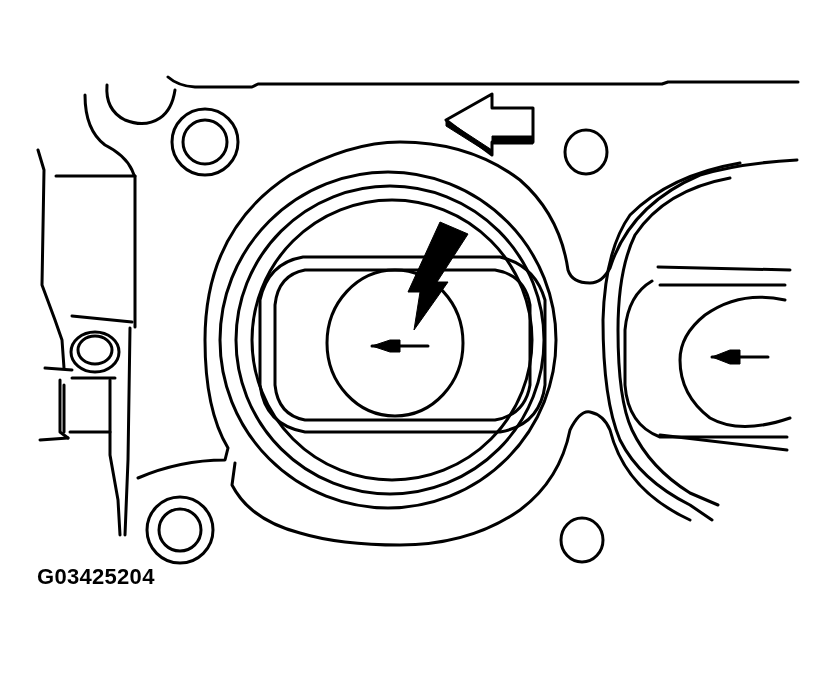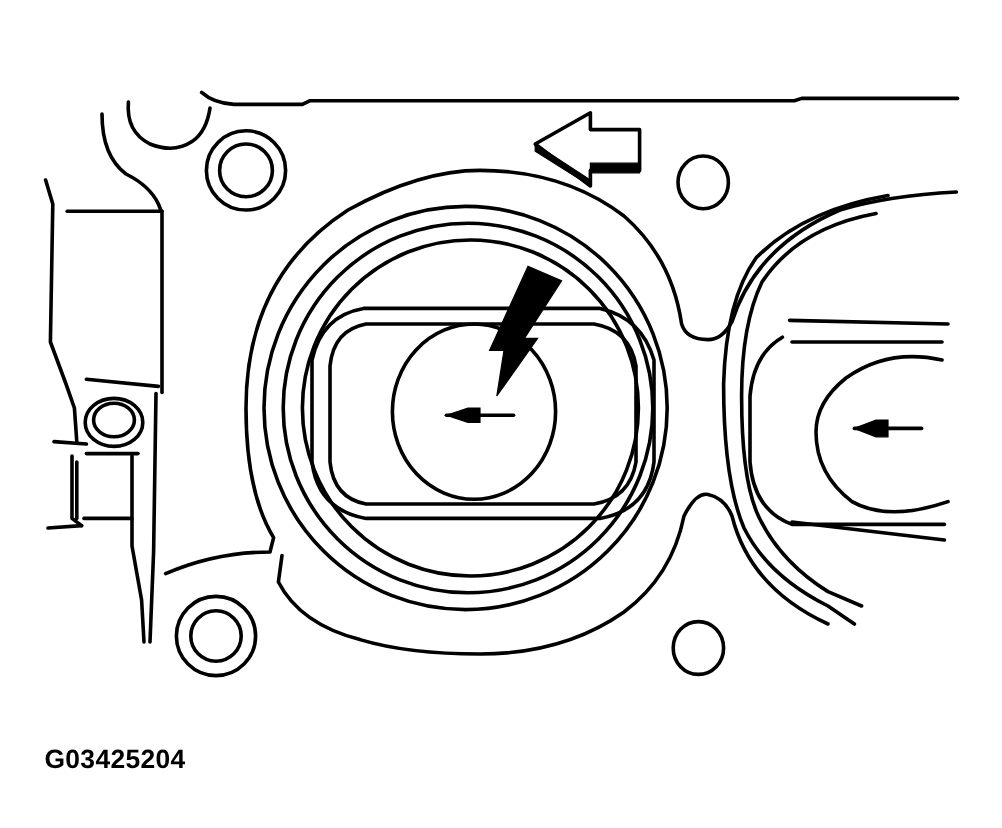--- a/index.html
+++ b/index.html
@@ -1,21 +1,21 @@
 <!DOCTYPE html>
 <html><head>
   <meta charset="utf-8">
   <style>
     html, body { margin: 0; padding: 0; background: #ffffff; }
     body { width: 835px; height: 690px; position: relative; overflow: hidden; }
     #diagram { position: absolute; left: 0; top: 0; width: 835px; height: 690px; }
     #diagram .ln { fill: none; stroke: #000; stroke-width: 3; stroke-linecap: round; stroke-linejoin: round; }
     #diagram .solid { fill: #000; stroke: #000; stroke-width: 1; }
     .fig-label {
-      position: absolute; left: 37px; top: 620px;
+      position: absolute; left: 37px; top: 564px;
       font-family: "Liberation Sans", sans-serif; font-weight: bold;
       font-size: 22px; color: #000; letter-spacing: 0.3px;
     }
   </style>
 </head>
 <body>
 
 <svg id="diagram" viewBox="0 0 835 690">
 
   <g>

